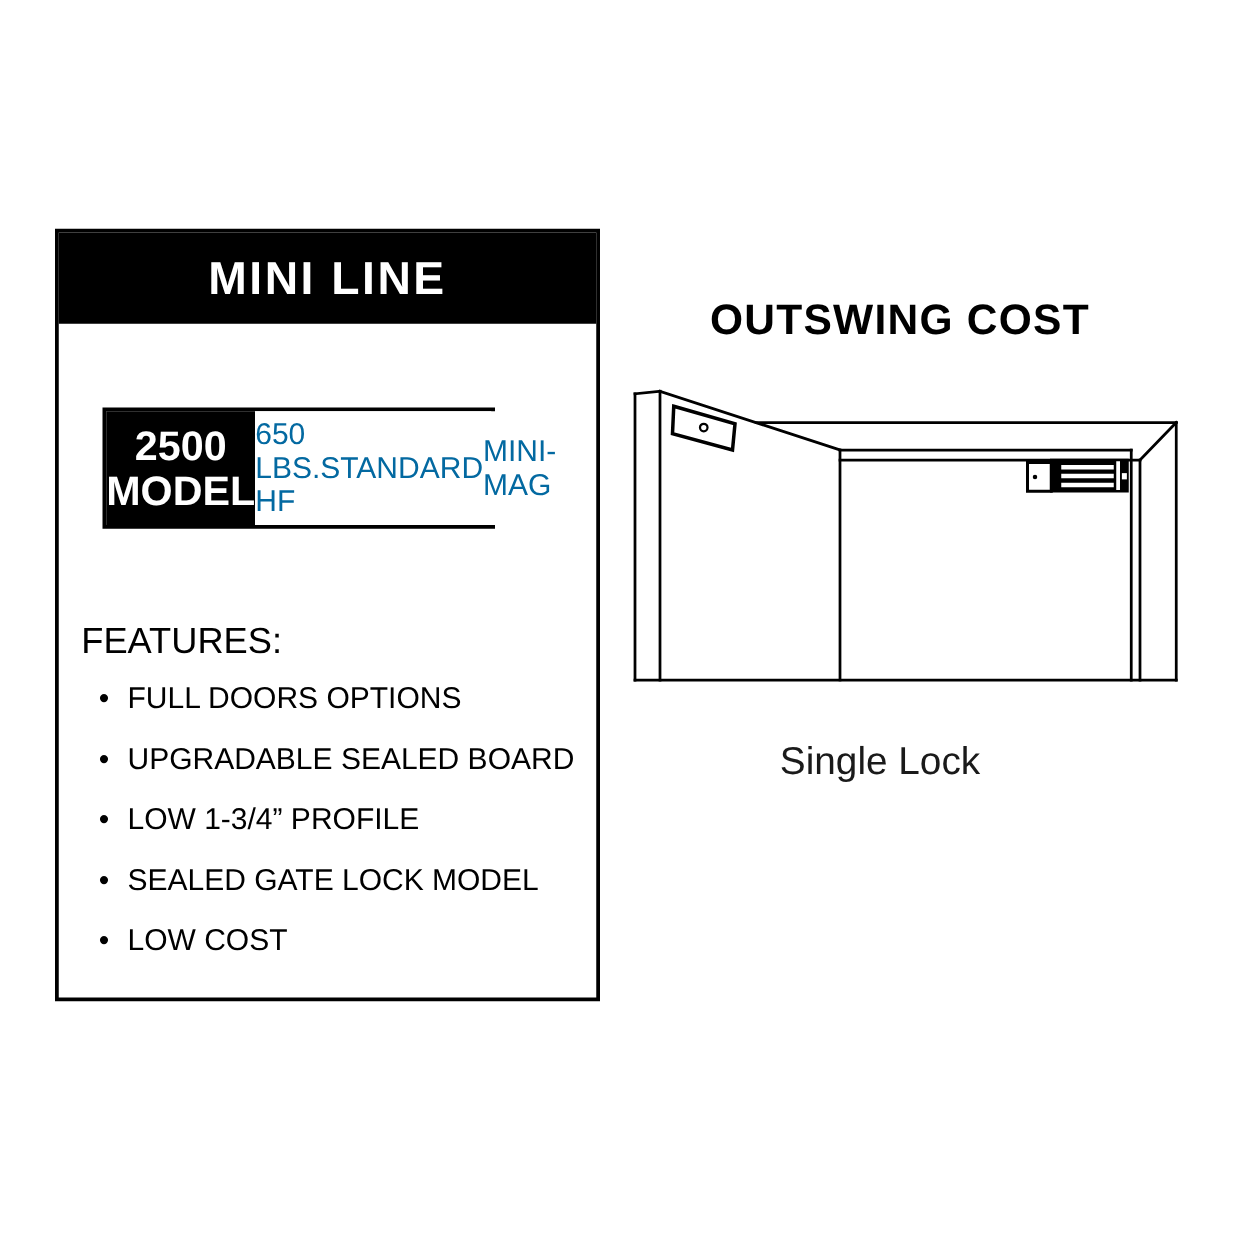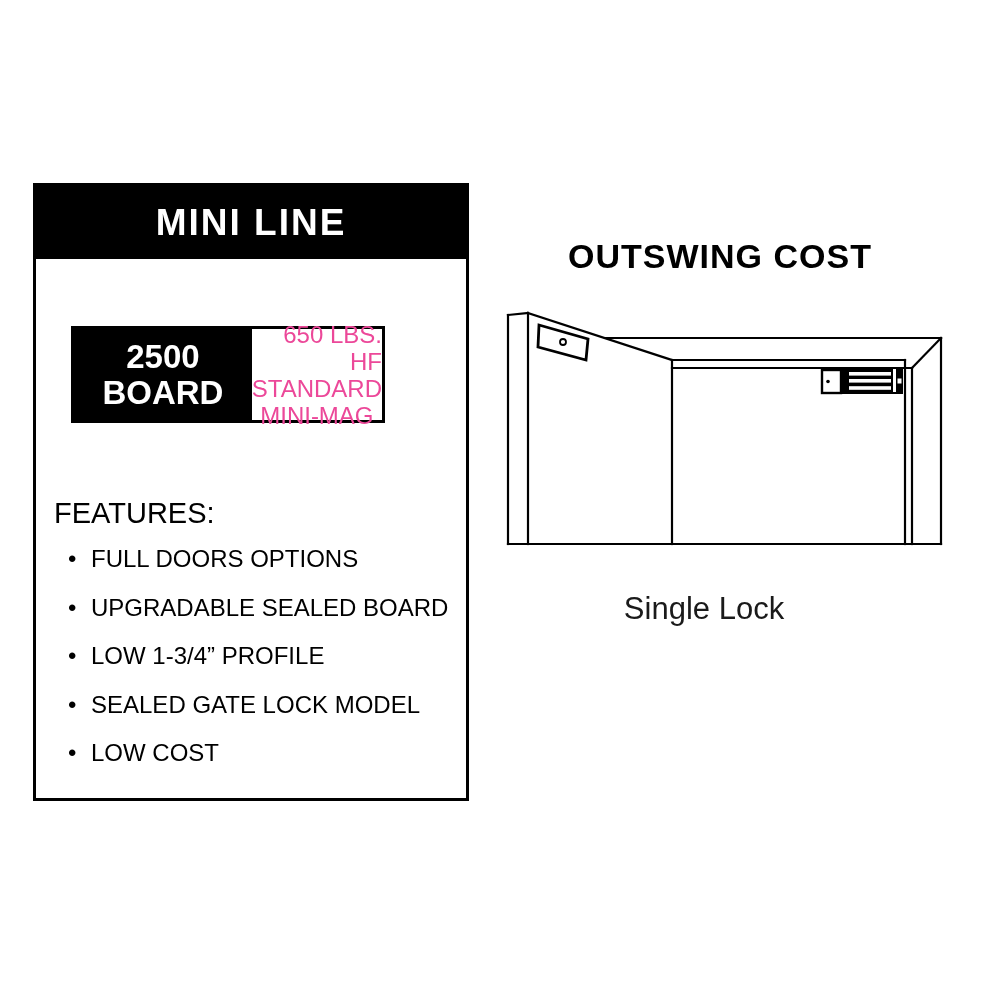--- a/index.html
+++ b/index.html
@@ -12,21 +12,21 @@
     width: 1000px;
     height: 1000px;
     font-family: "Liberation Sans", sans-serif;
     color: #000;
     overflow: hidden;
   }
 
   
   .card {
     position: absolute;
-    left: 33px;
+    left: 44px;
     top: 183px;
     width: 436px;
     height: 618px;
     border: 3px solid #000;
     box-sizing: border-box;
     background: #fff;
   }
   .card-header {
     height: 73px;
     background: #000;
@@ -56,28 +56,27 @@
     flex-direction: column;
     align-items: center;
     justify-content: center;
     font-weight: bold;
     font-size: 33px;
     line-height: 36px;
   }
   .series-right {
     flex: 1;
     background: #fff;
-    color: #ec4899;
-    display: flex;
-    flex-direction: column;
+    color: #0369a1;
+    display: flex;
+    flex-direction: row;
     align-items: center;
     justify-content: center;
     font-size: 24px;
     line-height: 27px;
-    text-align: right;
   }
   .features-title {
     position: absolute;
     left: 18px;
     top: 311px;
     font-size: 29px;
     line-height: 32px;
   }
   .features-list {
     position: absolute;
@@ -134,21 +133,21 @@
 </style>
 </head>
 <body>
 
 <div class="card">
   <div class="card-header">MINI LINE</div>
 
   <div class="series-box">
     <div class="series-left">
       <span>2500</span>
-      <span>BOARD</span>
+      <span>MODEL</span>
     </div>
     <div class="series-right">
       <span>650 LBS. HF</span>
       <span>STANDARD</span>
       <span>MINI-MAG</span>
     </div>
   </div>
 
   <div class="features-title">FEATURES:</div>
 

